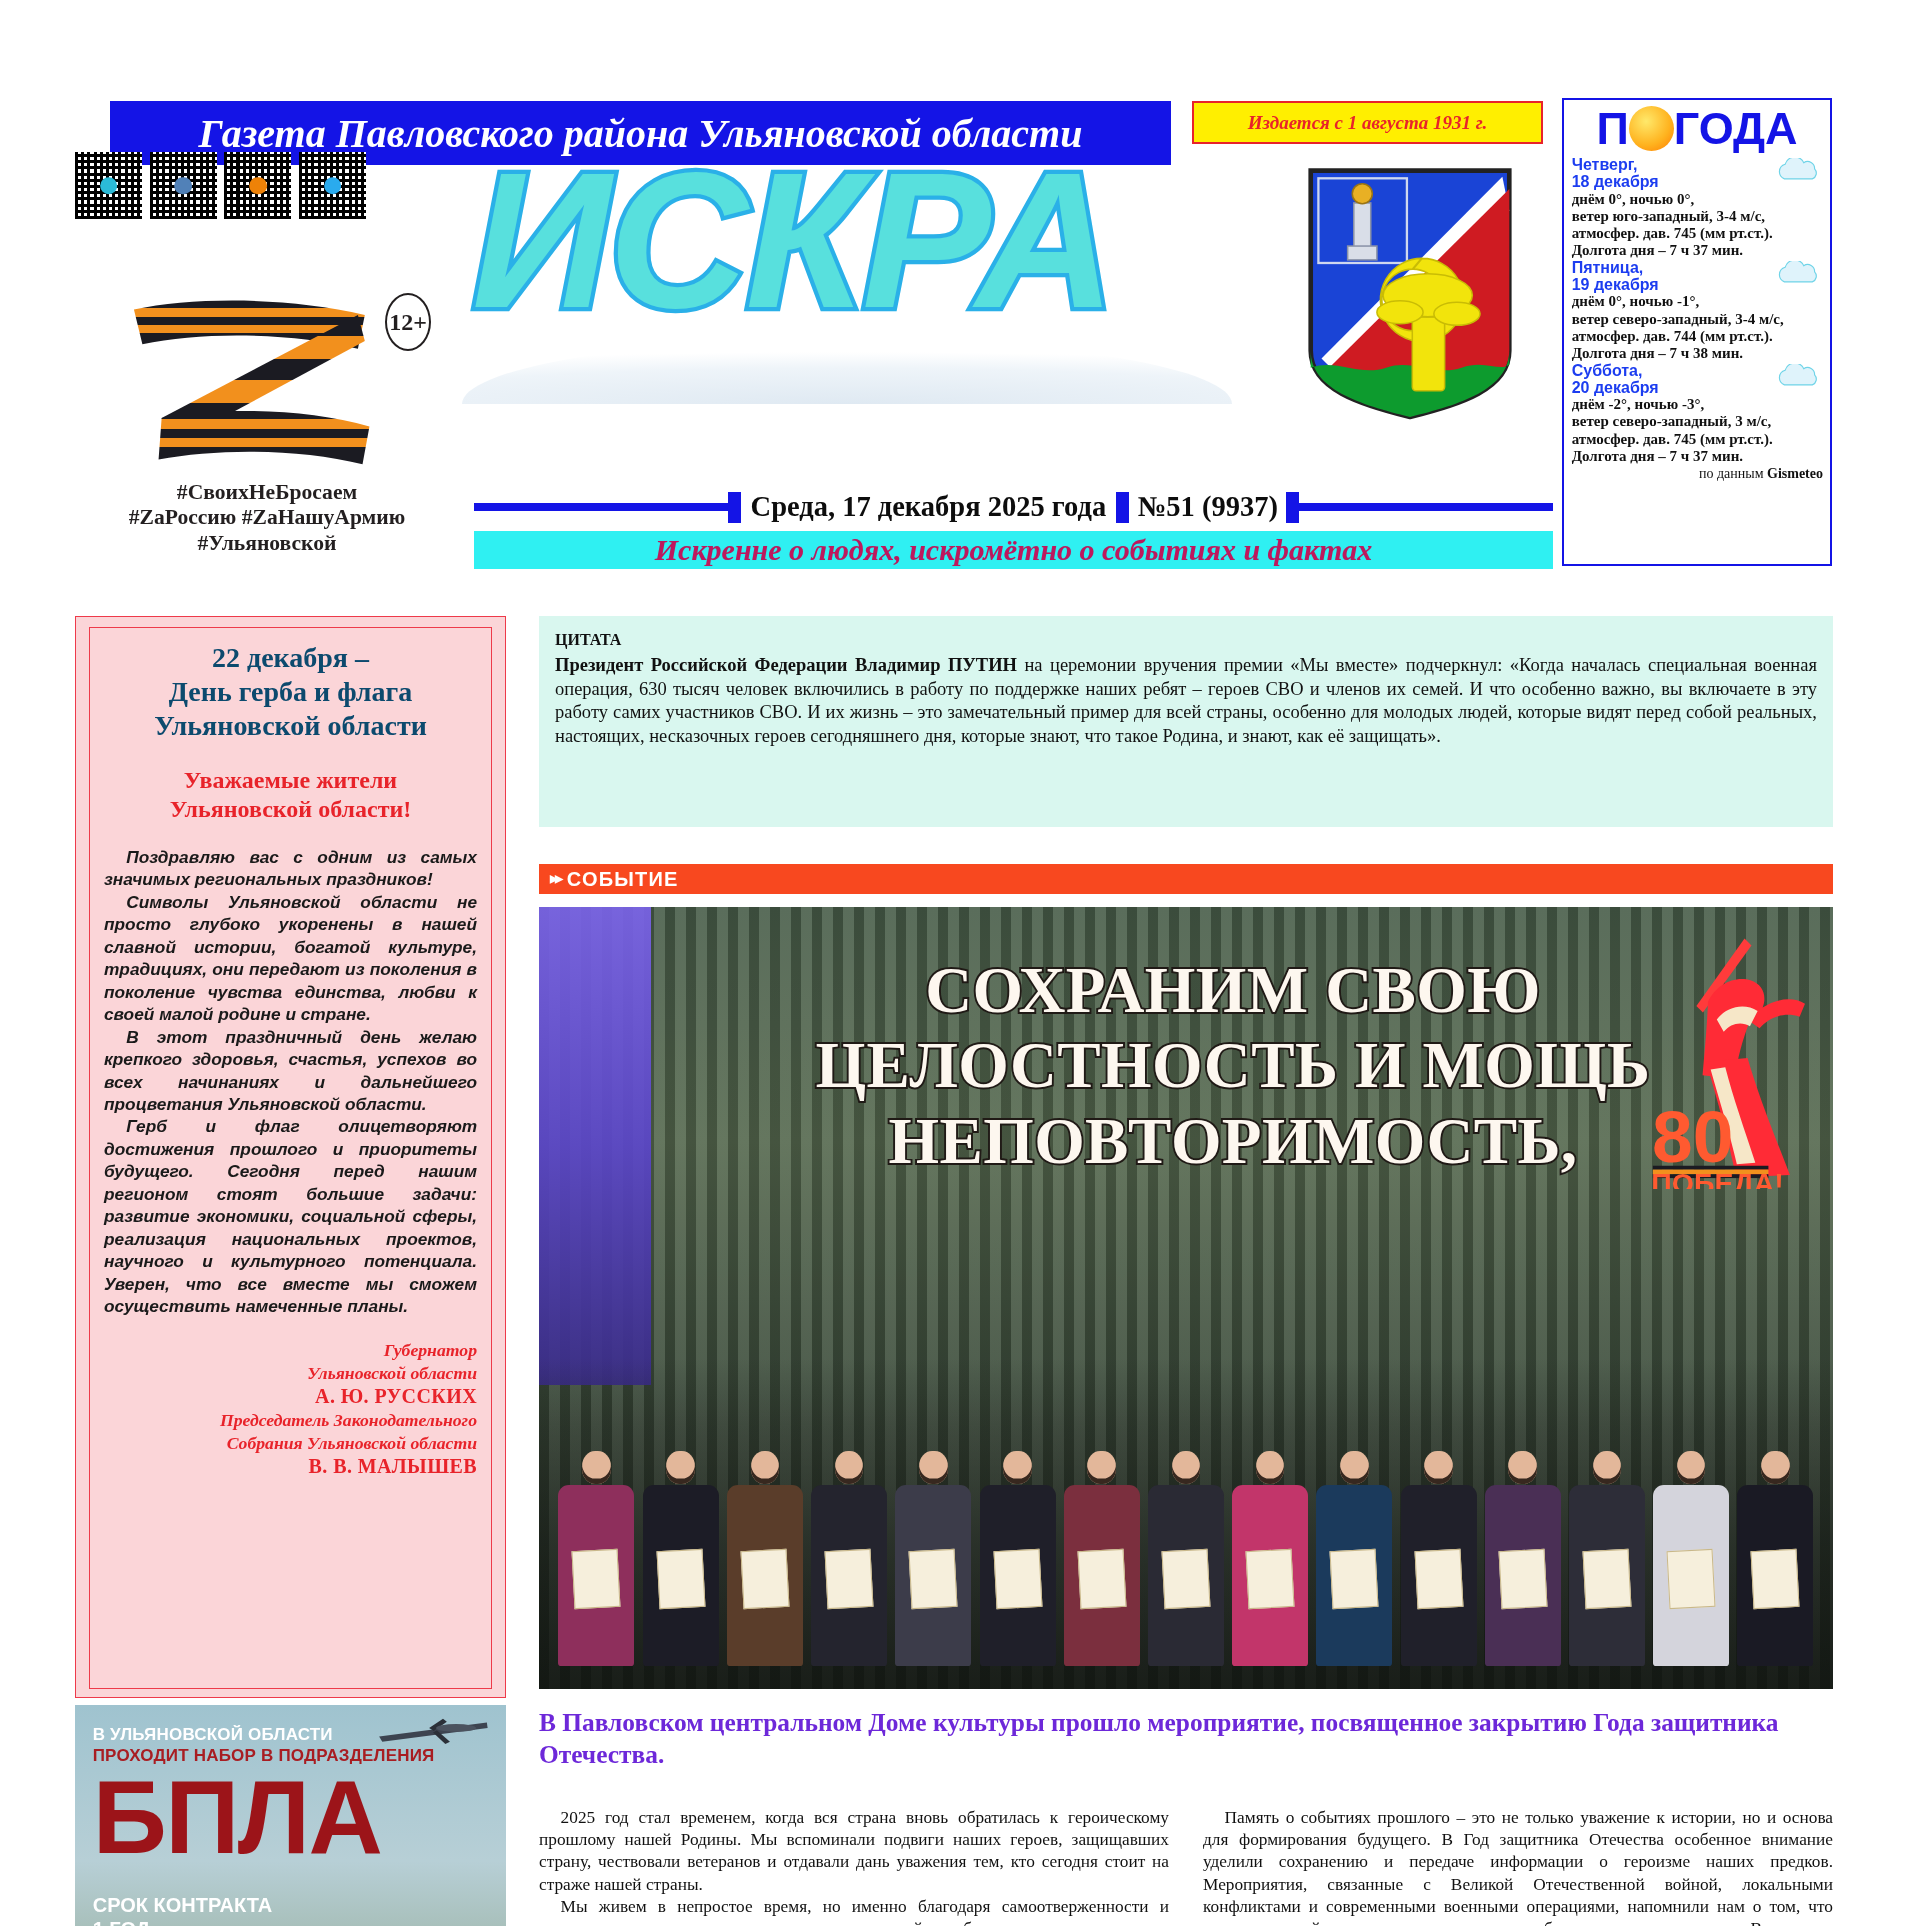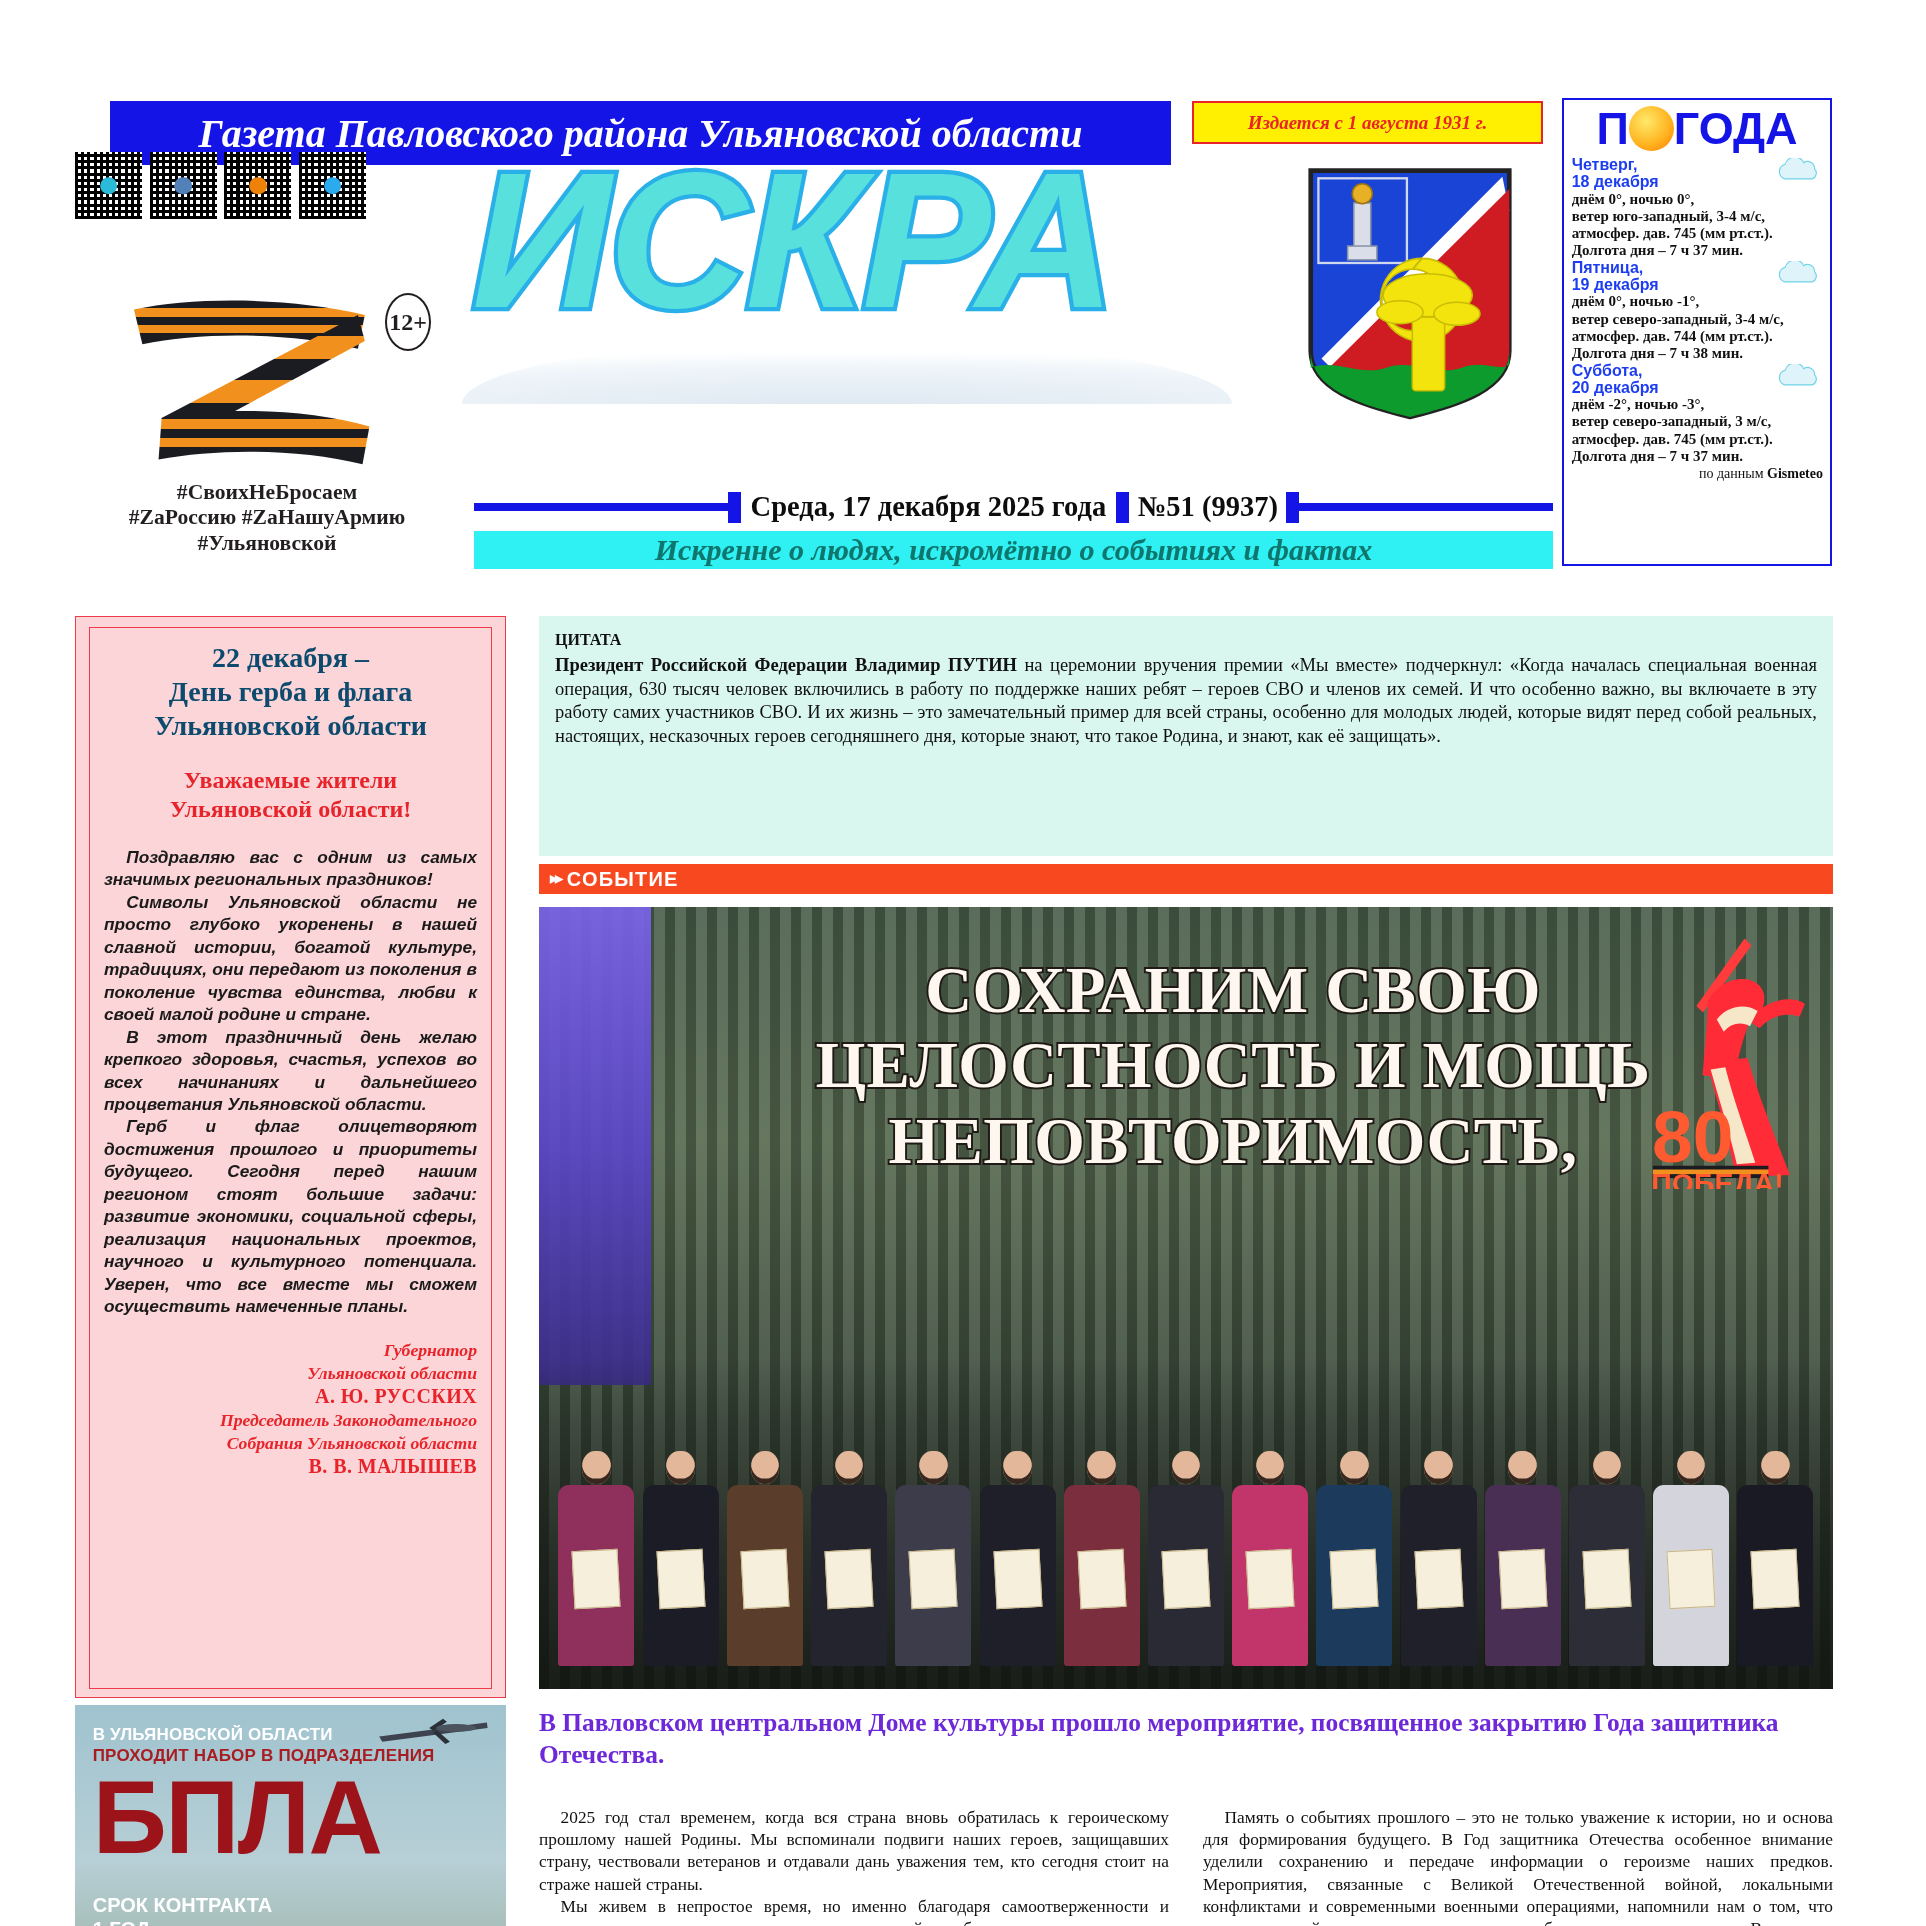--- a/index.html
+++ b/index.html
@@ -76,21 +76,21 @@
   .dl-rule { height:8.5px; background:#1414e6; flex:1; }
   .dl-tick { width:13px; height:31px; background:#1414e6; }
   .dl-text { font-family:"Liberation Serif",serif; font-weight:bold; font-size:28.5px; color:#0d0d0d;
     padding:0 10px; white-space:nowrap; }
   .dl-issue { font-family:"Liberation Serif",serif; font-weight:bold; font-size:28.5px; color:#0d0d0d;
     padding:0 8.5px; white-space:nowrap; }
 
   .slogan-bar { position:absolute; left:474px; top:531px; width:1079px; height:38px;
     background:#2ff0f2; display:flex; align-items:center; justify-content:center; }
   .slogan-bar span { font-family:"Liberation Serif",serif; font-weight:bold; font-style:italic;
-    font-size:30px; color:#0f766e; white-space:nowrap; text-shadow:0 0 0.8px rgba(0,0,0,.12); }
+    font-size:30px; color:#be185d; white-space:nowrap; text-shadow:0 0 0.8px rgba(0,0,0,.12); }
 
   
   .weather { position:absolute; left:1562px; top:98px; width:270px; height:468px;
      background:#fff; border:2.7px solid #1414e6; }
   .weather-title { display:flex; align-items:center; justify-content:center; height:56px; gap:1.5px; }
   .weather-title .w-p, .weather-title .w-goda {
      font-family:"Liberation Sans",sans-serif; font-weight:bold; font-size:45px; color:#1414e6; line-height:1;}
   .sun { width:45px; height:45px; border-radius:50%;
      background: radial-gradient(circle at 38% 34%, #ffe96b 0%, #ffb31f 58%, #ff7a00 100%);
      position:relative; flex:none; margin:0 -1.5px;}
@@ -134,21 +134,21 @@
   .bpla-l1 { font-family:"Liberation Sans",sans-serif; font-weight:bold; font-size:17px; color:#fff;
      letter-spacing:0.2px; line-height:1.15;}
   .bpla-l2 { font-family:"Liberation Sans",sans-serif; font-weight:bold; font-size:17px; color:#a81d22;
      letter-spacing:0.2px; line-height:1.15; margin-top:1.5px;}
   .bpla-big { font-family:"Liberation Sans",sans-serif; font-weight:bold; font-size:103px; color:#9c1419;
      line-height:.95; margin-top:3.9px; letter-spacing:-1.5px;}
   .bpla-term { font-family:"Liberation Sans",sans-serif; font-weight:bold; font-size:20px; color:#fff;
      line-height:1.2; margin-top:25.4px;}
 
   
-  .quote-box { position:absolute; left:539px; top:616px; width:1294px; height:240px;
+  .quote-box { position:absolute; left:539px; top:616px; width:1294px; height:211px;
      background:#d9f7ef; padding:14.6px 16px; }
   .quote-label { font-family:"Liberation Serif",serif; font-weight:bold; font-size:16px; color:#111; }
   .quote-text { margin-top:5.4px; font-family:"Liberation Serif",serif; font-size:18.5px; line-height:1.28;
      color:#111; text-align:justify; }
   .quote-text b { font-weight:bold; }
 
   .section-bar { position:absolute; left:539px; top:864px; width:1294px; height:30px;
      background:#f8481f; display:flex; align-items:center; padding-left:10.8px; gap:7px; }
   .section-bar .arrows { color:#fff; font-size:17.7px; line-height:1; letter-spacing:-3.9px; }
   .section-bar .label { font-family:"Liberation Sans",sans-serif; font-weight:bold; font-size:20px;

